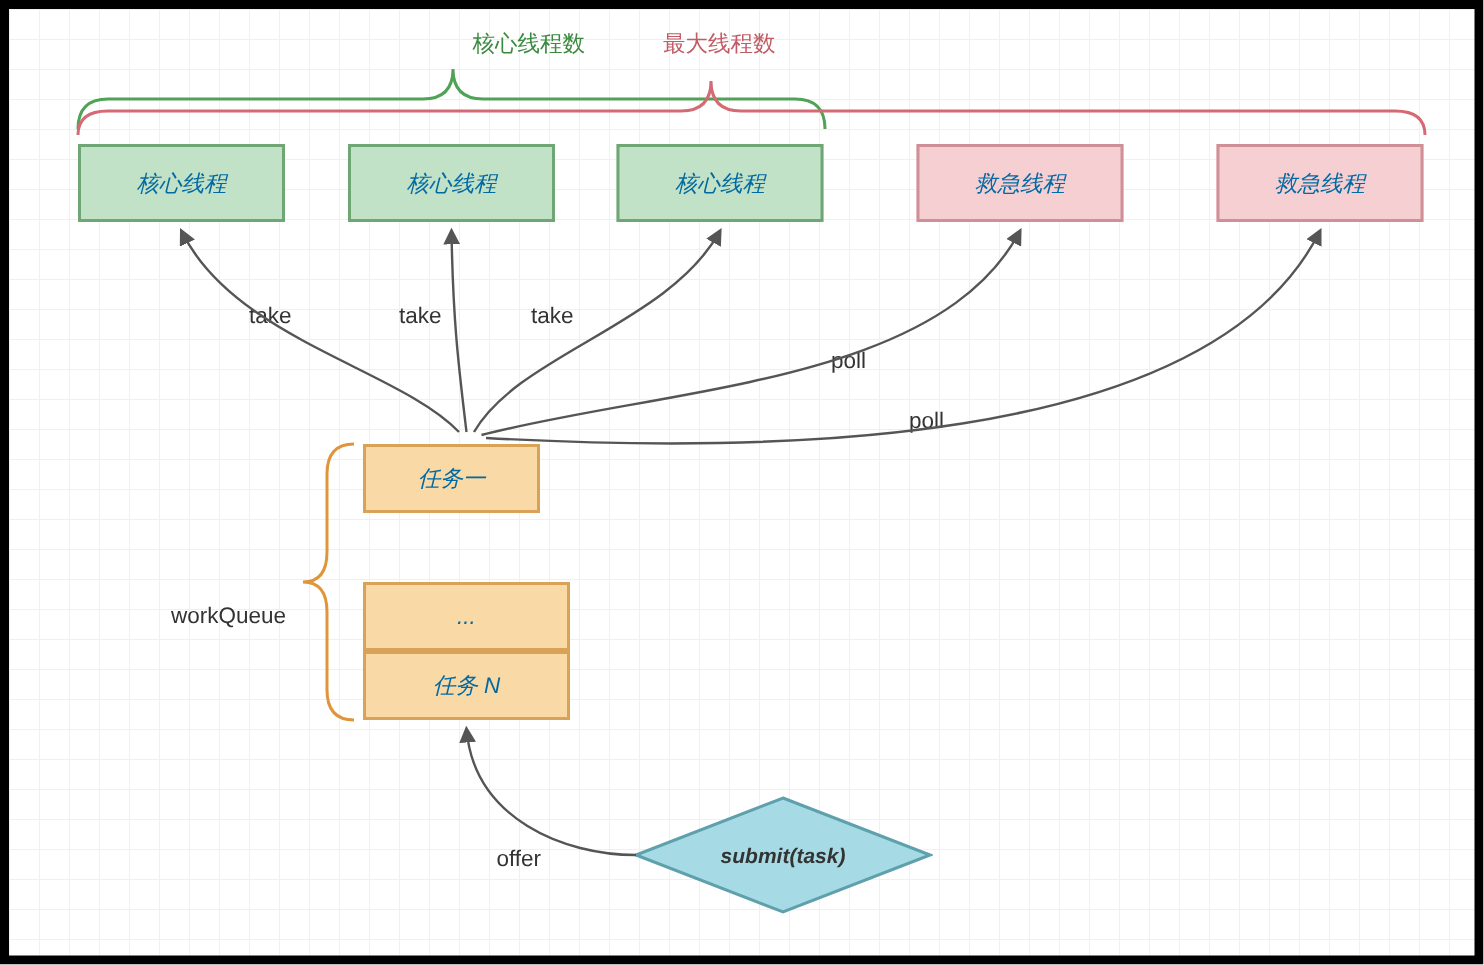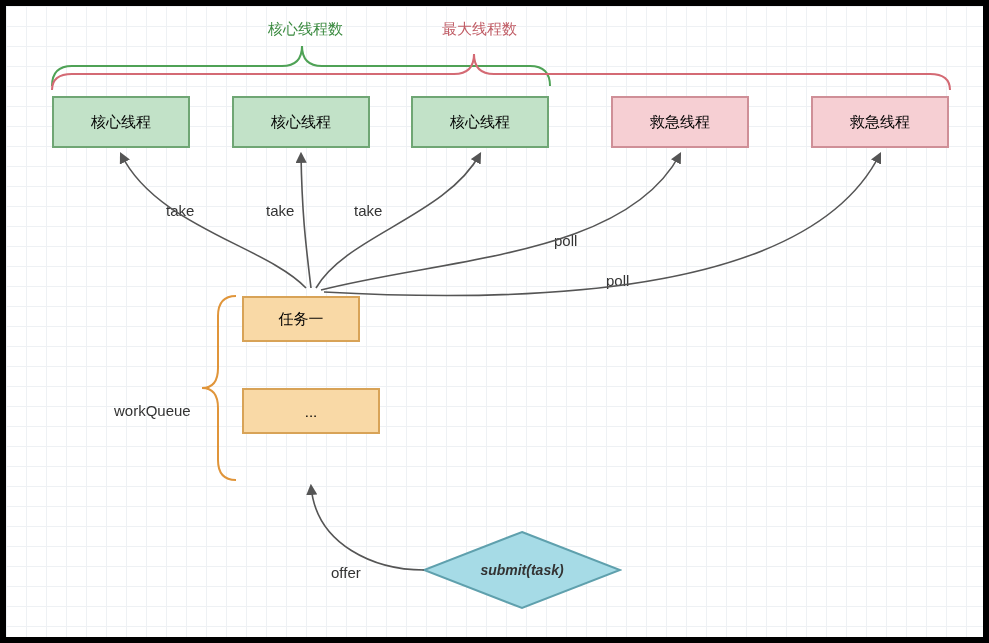--- a/index.html
+++ b/index.html
@@ -29,41 +29,42 @@
     height: 100%;
     pointer-events: none;
   }
   .box {
     position: absolute;
     box-sizing: border-box;
     display: flex;
     align-items: center;
     justify-content: center;
     font-size: 15px;
-    color: #000000;
+    color: #0369a1;
+    font-style: italic;
   }
   .core {
     background: #c2e2c8;
     border: 2px solid #6fa674;
   }
   .emerg {
     background: #f6cfd3;
     border: 2px solid #cf8f97;
   }
   .task {
     background: #f9d9a6;
     border: 2px solid #d8a357;
   }
   .label {
     position: absolute;
     font-size: 15px;
     color: #555;
     white-space: nowrap;
   }
-  .label.green { color: #3a8a3f; }
+  .label.green { color: #3a8a3f; padding-left: 47px; }
   .label.red   { color: #c05c65; text-align: right; }
   .label.black { color: #333; }
 
   .diamond-wrap {
     position: absolute;
     pointer-events: none;
   }
   .diamond-wrap .txt {
     position: absolute;
     left: 0; top: 0; right: 0; bottom: 0;
@@ -93,20 +94,21 @@
   <div class="label black" style="left:160px; top:196px;">take</div>
   <div class="label black" style="left:260px; top:196px;">take</div>
   <div class="label black" style="left:348px; top:196px;">take</div>
   <div class="label black" style="left:548px; top:226px;">poll</div>
   <div class="label black" style="left:600px; top:266px;">poll</div>
 
   <div class="label black" style="left:108px; top:396px;">workQueue</div>
 
   <div class="box task" style="left:236px; top:290px; width:118px; height:46px;">任务一</div>
   <div class="box task" style="left:236px; top:382px; width:138px; height:46px;">...</div>
+  <div class="box task" style="left:236px; top:428px; width:138px; height:46px;">任务 N</div>
 
   <div class="label black" style="left:325px; top:558px;">offer</div>
 
   <div class="diamond-wrap" style="left:416px; top:524px; width:200px; height:80px;">
     <svg width="200" height="80" viewBox="0 0 200 80">
       <polygon points="100,2 198,40 100,78 2,40" fill="#a6dbe6" stroke="#5fa0ad" stroke-width="2"></polygon>
     </svg>
     <div class="txt">submit(task)</div>
   </div>
 

